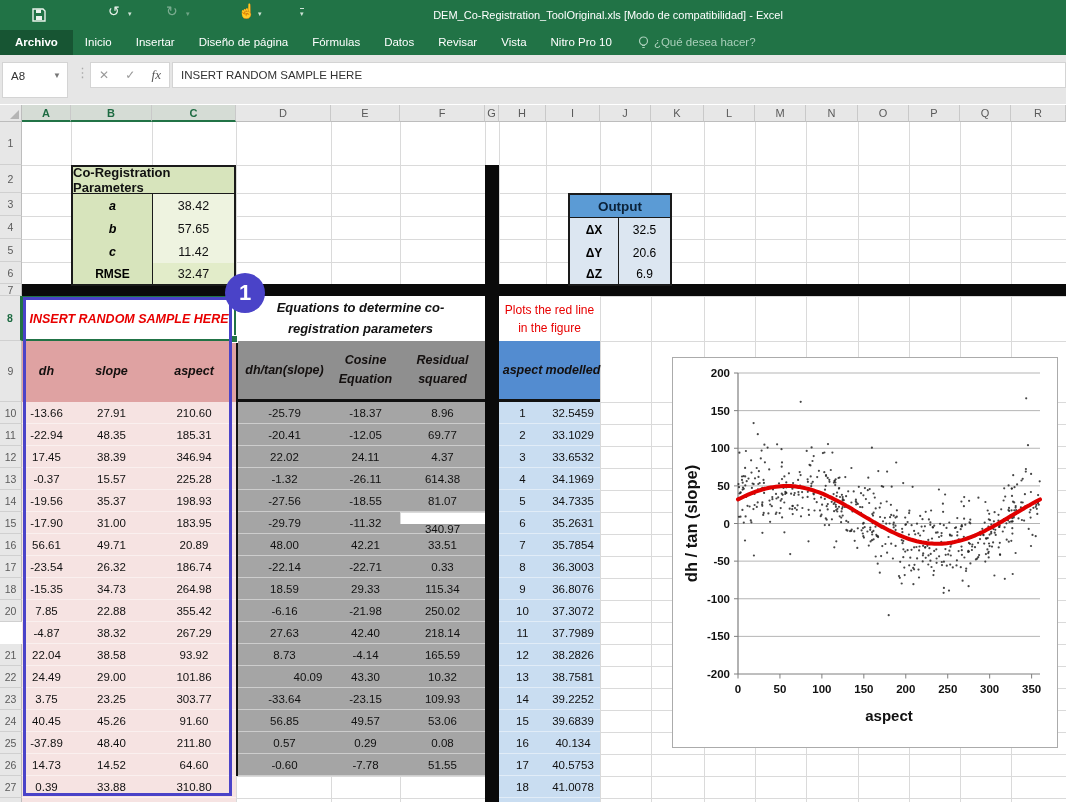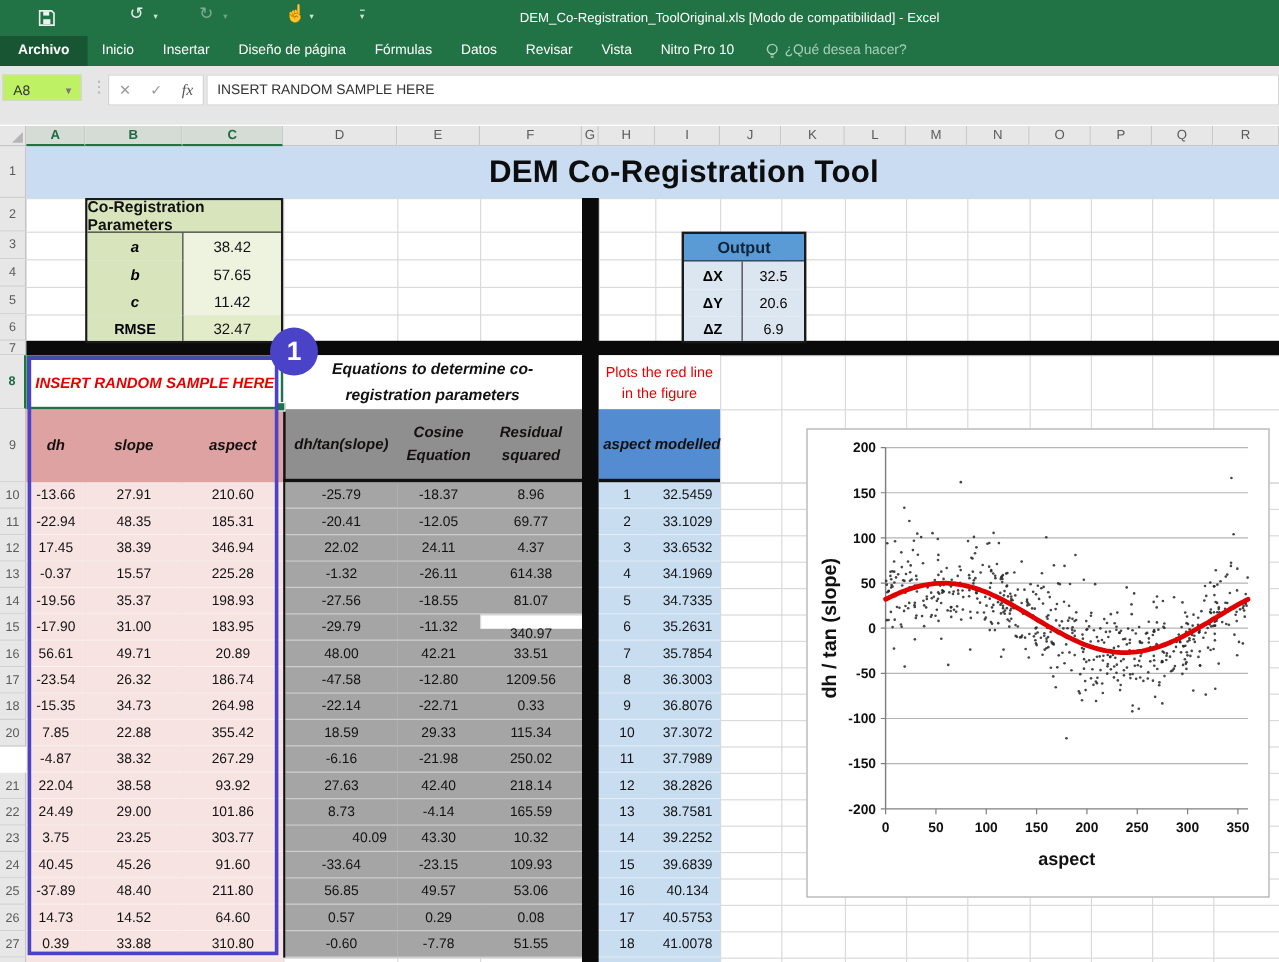--- a/index.html
+++ b/index.html
@@ -13,21 +13,21 @@
   .dim{opacity:.45;}
   .win-title{position:absolute;left:150px;right:0;top:0;height:30px;line-height:30px;
              text-align:center;color:#fff;font-size:11px;}
   .tabrow{position:absolute;left:0;top:30px;width:1066px;height:25px;background:#217346;
           display:flex;align-items:stretch;font-size:11.5px;color:#fff;}
   .tab{padding:0 12px;line-height:25px;cursor:default;white-space:nowrap;}
   .tab.file{background:#175533;font-weight:bold;padding:0 15px;}
   .tellme{display:flex;align-items:center;gap:5px;color:#a9cfba;padding-left:14px;line-height:25px;}
   
   .fbar{position:absolute;left:0;top:55px;width:1066px;height:49px;background:#e6e6e6;}
-  .namebox{position:absolute;left:2px;top:7px;width:66px;height:22px;background:#bef264;
+  .namebox{position:absolute;left:2px;top:7px;width:66px;height:36px;background:#ffffff;
            border:1px solid #d4d4d4;font-size:11.5px;color:#333;line-height:26px;padding-left:8px;box-sizing:border-box;}
   .namebox .nbcaret{position:absolute;right:6px;top:0;font-size:8px;color:#777;}
   .fdots{position:absolute;left:76px;top:10px;color:#aaa;font-size:13px;letter-spacing:0;}
   .fbtns{position:absolute;left:90px;top:7px;width:80px;height:26px;background:#fff;border:1px solid #d4d4d4;
          box-sizing:border-box;display:flex;align-items:center;justify-content:space-around;color:#9a9a9a;font-size:12px;}
   .fbtns .fx{font-style:italic;color:#555;font-family:"Liberation Serif",serif;font-size:13px;}
   .finput{position:absolute;left:172px;top:7px;right:0;height:26px;background:#fff;border:1px solid #d4d4d4;
           box-sizing:border-box;line-height:24px;font-size:11.5px;color:#333;padding-left:8px;}
   
   .sheet{position:absolute;left:0;top:104px;width:1066px;height:698px;background:#fff;}
@@ -240,23 +240,20 @@
         <div class="gl-h" style="top: 540px;"></div>
         <div class="gl-h" style="top: 562px;"></div>
         <div class="gl-h" style="top: 584px;"></div>
         <div class="gl-h" style="top: 606px;"></div>
         <div class="gl-h" style="top: 628px;"></div>
         <div class="gl-h" style="top: 650px;"></div>
         <div class="gl-h" style="top: 672px;"></div>
         <div class="gl-h" style="top: 694px;"></div>
       </div>
 
-    <div class="titleband">
-      <span>DEM Co-Registration Tool</span>
-    </div>
 
     <div class="blackbar" style="left:22px;top:180px;width:1044px;height:12px;"></div>
     <div class="blackbar" style="left:485px;top:61px;width:14px;height:637px;"></div>
 
     <div class="ptable">
       <div class="ph">Co-Registration Parameters</div>
       <div class="prow">
           <div class="pl">a</div>
           <div class="pv">38.42</div>
         </div>
@@ -434,25 +431,20 @@
         </div>
         <div class="drow">
           <div class="dcell" style="width: 93px;">-29.79</div>
           <div class="dcell" style="width: 69px;">-11.32</div>
           <div class="dcell" style="width: 85px; margin-top: 12px;">340.97</div>
         </div>
         <div class="drow">
           <div class="dcell" style="width: 93px;">48.00</div>
           <div class="dcell" style="width: 69px;">42.21</div>
           <div class="dcell" style="width: 85px;">33.51</div>
-        </div>
-        <div class="drow">
-          <div class="dcell" style="width: 93px;">-47.58</div>
-          <div class="dcell" style="width: 69px;">-12.80</div>
-          <div class="dcell" style="width: 85px;">1209.56</div>
         </div>
         <div class="drow">
           <div class="dcell" style="width: 93px;">-22.14</div>
           <div class="dcell" style="width: 69px;">-22.71</div>
           <div class="dcell" style="width: 85px;">0.33</div>
         </div>
         <div class="drow">
           <div class="dcell" style="width: 93px;">18.59</div>
           <div class="dcell" style="width: 69px;">29.33</div>
           <div class="dcell" style="width: 85px;">115.34</div>

